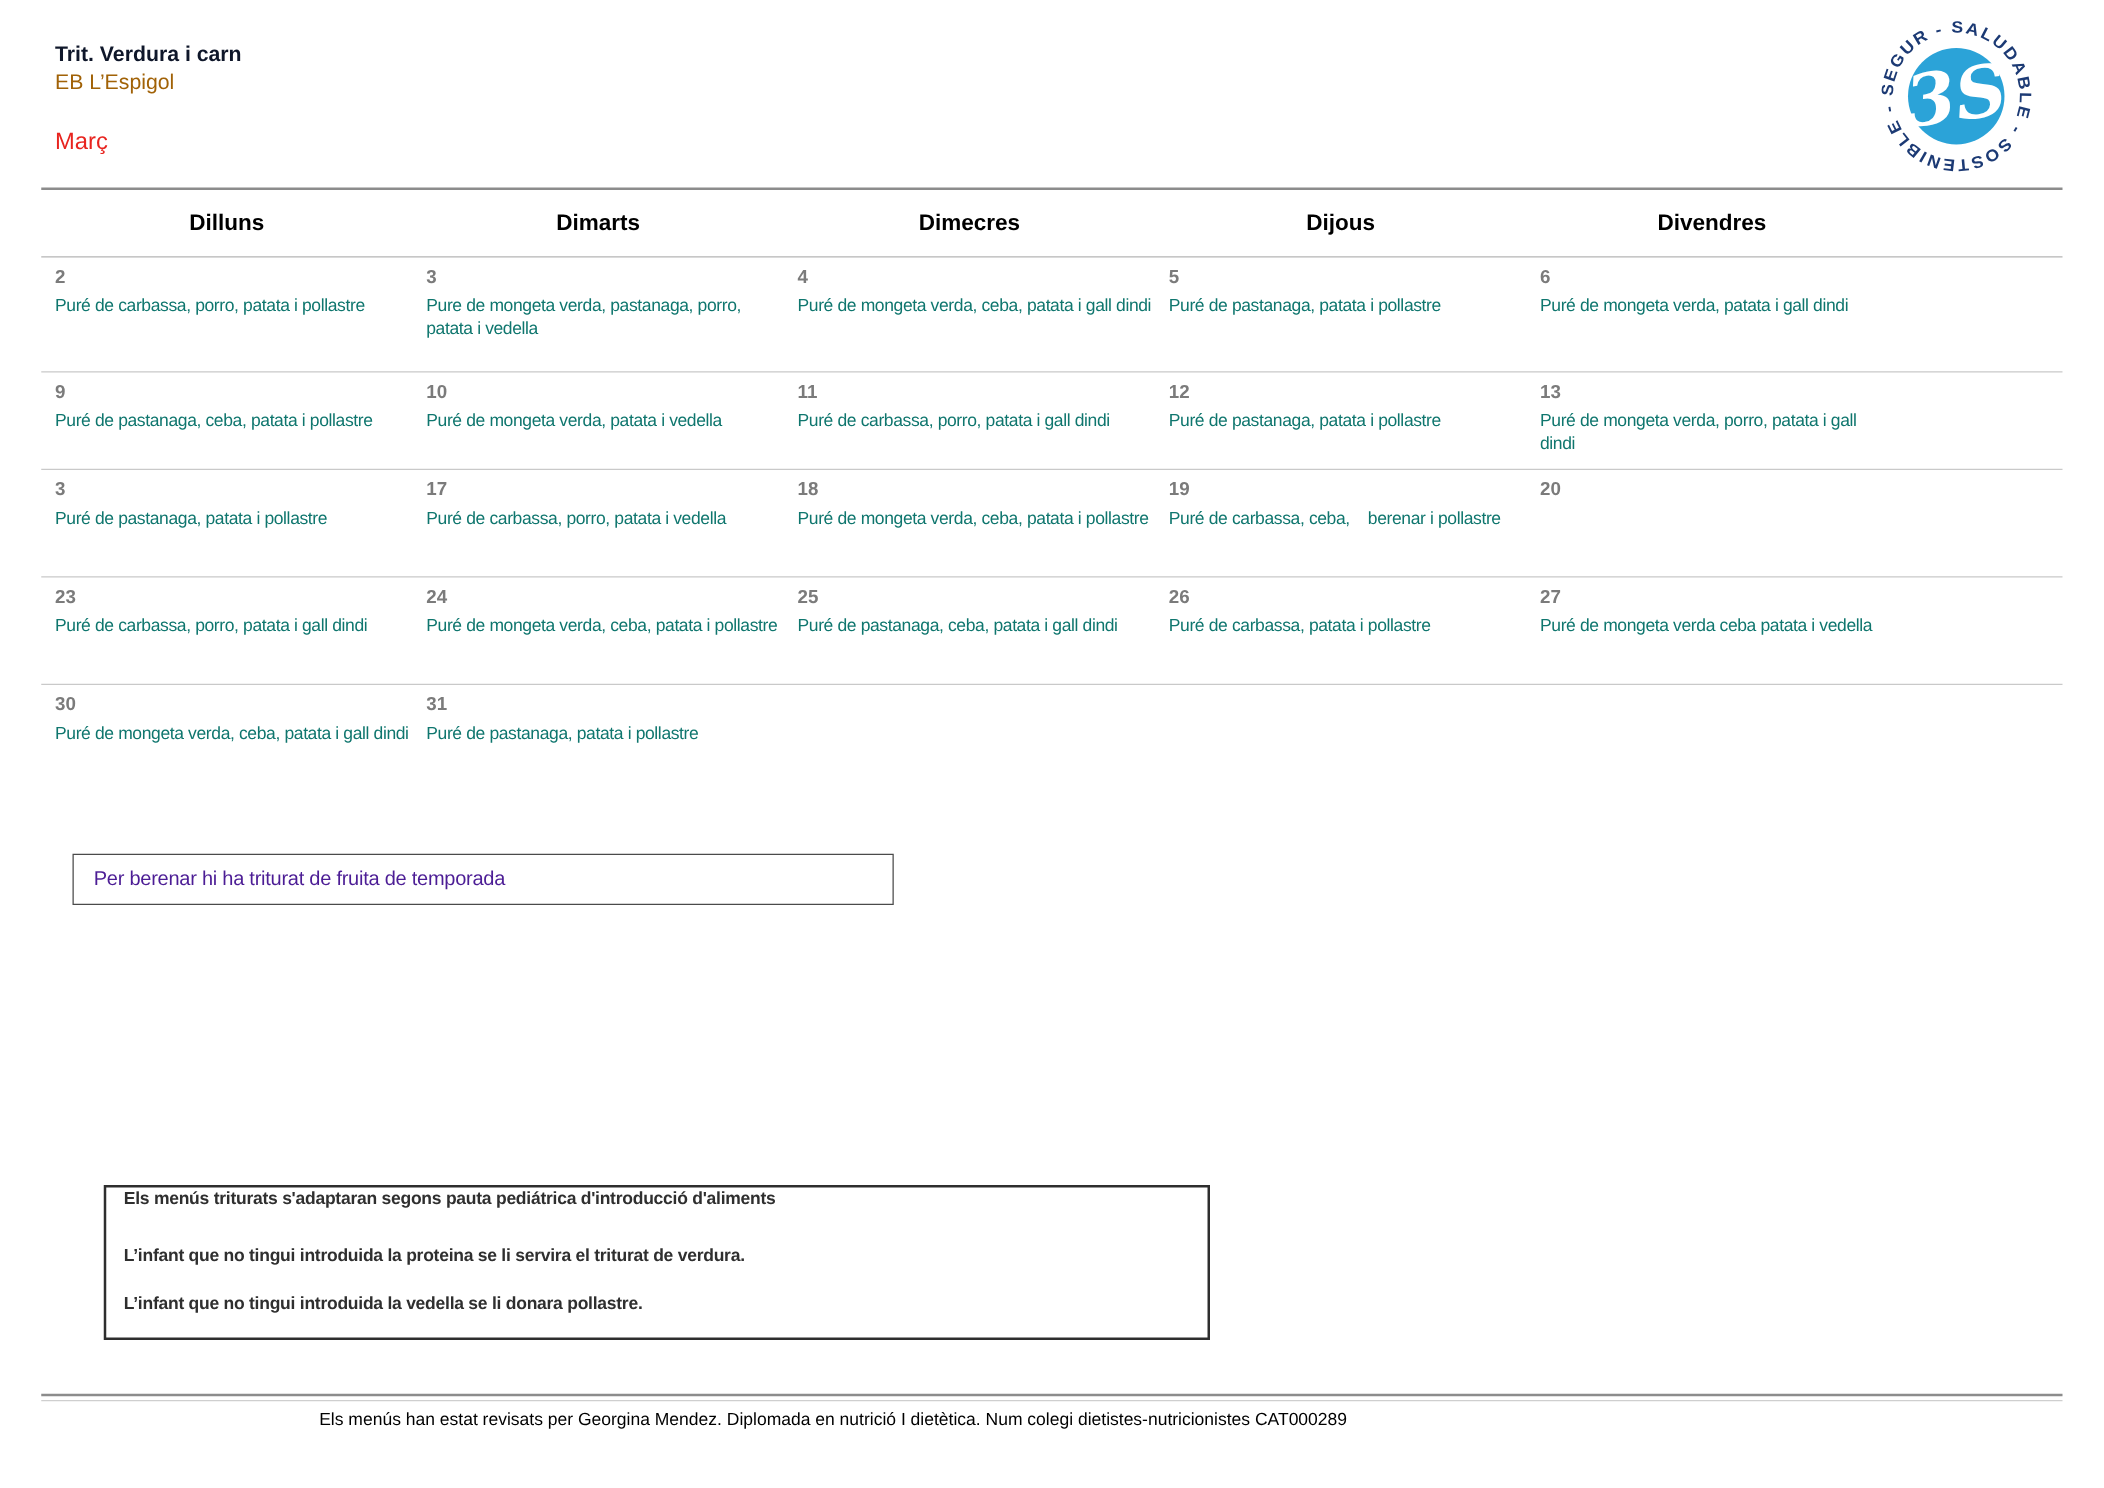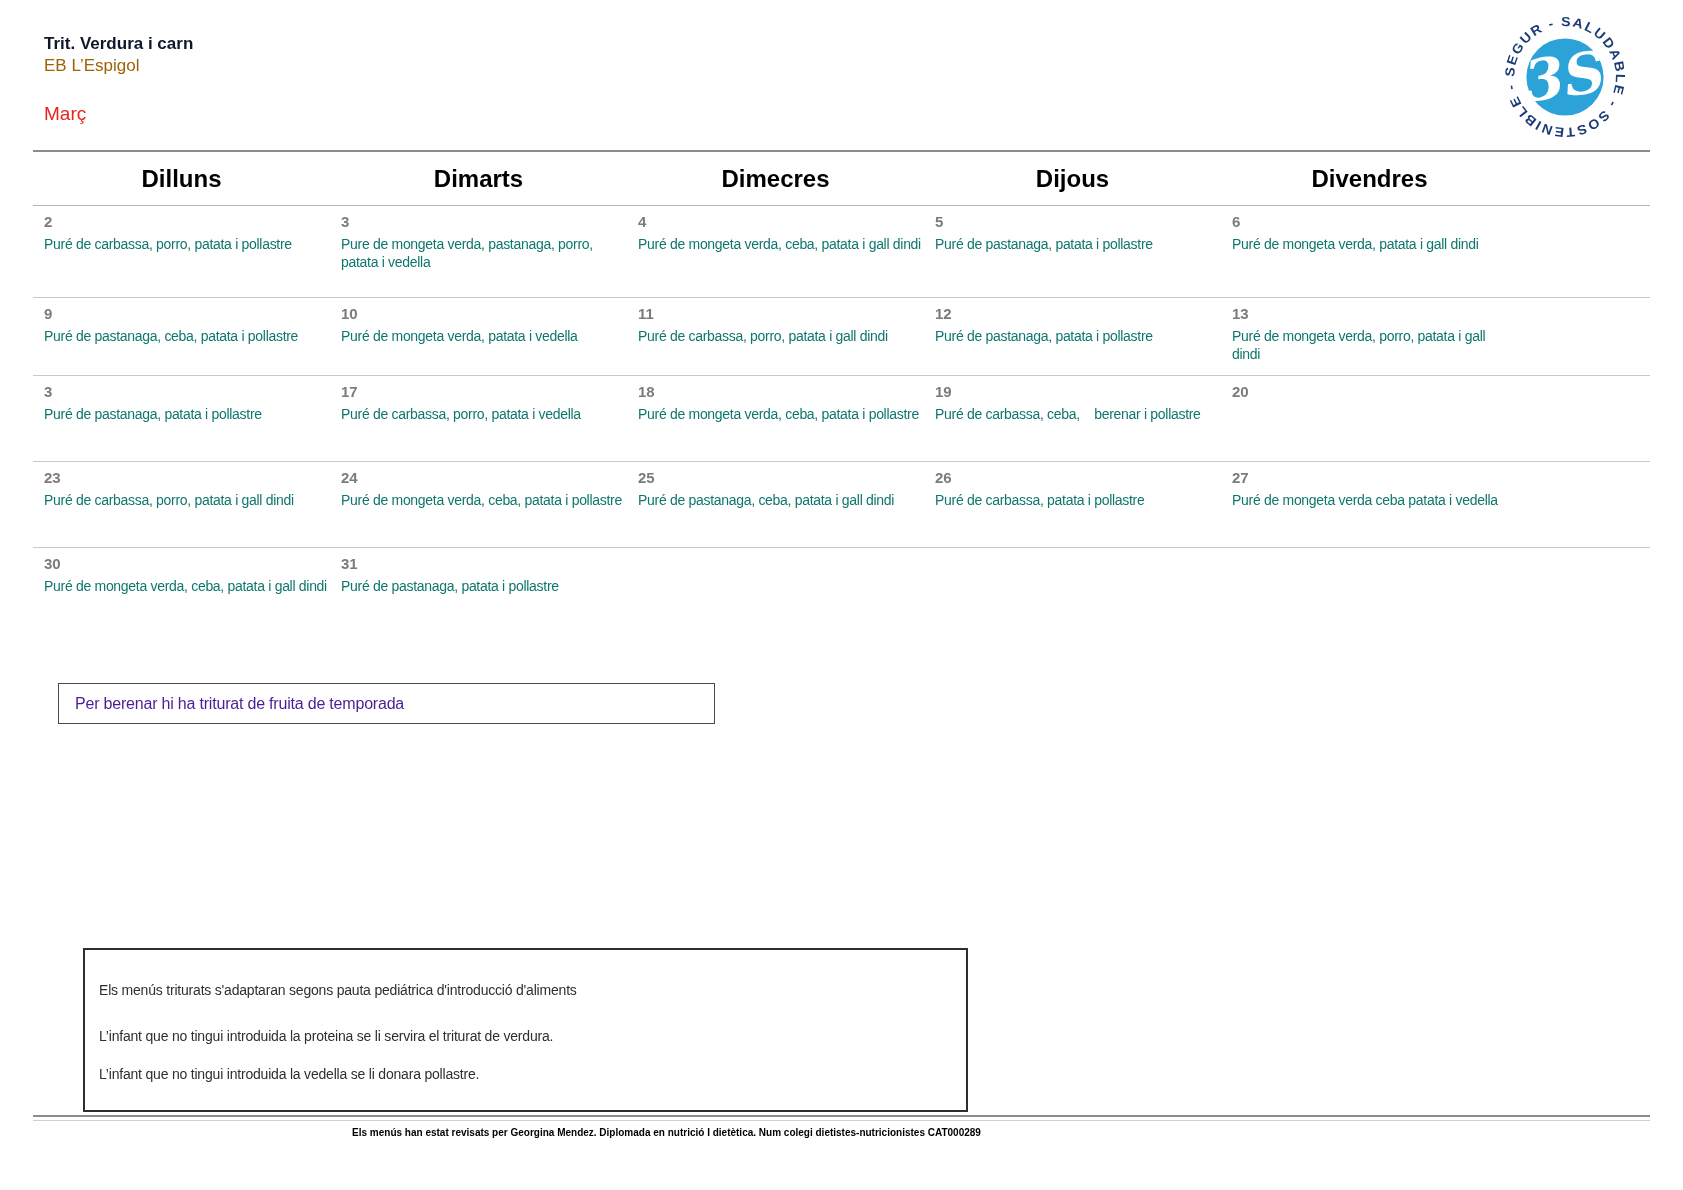--- a/index.html
+++ b/index.html
@@ -34,21 +34,21 @@
   
   .calendar{
     position:absolute;left:33px;top:150px;width:1617px;
     border-top:2px solid #8c8c8c;
   }
   .day-header-row{
     display:grid;grid-template-columns:repeat(5,297px);
     height:53px;border-bottom:1px solid #b5b5b5;
   }
   .day-header{
-    font-size:24px;font-weight:bold;color:#000;
+    font-size:18px;font-weight:bold;color:#000;
     text-align:center;line-height:53px;
   }
   .week{
     display:grid;grid-template-columns:repeat(5,297px);
     border-bottom:1px solid #c9c9c9;
     padding:6px 0 9px 0;
   }
   .week.last{border-bottom:none;}
   .w0{min-height:76px;} .w1{min-height:62px;} .w2{min-height:70px;}
   .w3{min-height:70px;} .w4{min-height:75px;}
@@ -66,38 +66,39 @@
   .snack-box{
     position:absolute;left:58px;top:683px;width:655px;height:39px;
     border:1px solid #4a4a4a;
   }
   .snack-text{
     font-size:16px;color:#4c1d95;letter-spacing:-0.2px;
     line-height:39px;padding-left:16px;
   }
   
   .notes-box{
-    position:absolute;left:83px;top:948px;width:885px;height:164px;
+    position:absolute;left:83px;top:948px;width:885px;height:124px;
     border:2px solid #2e2e2e;box-sizing:border-box;
-    padding:32px 14px 0 14px;
+    padding:0 14px 0 14px;
+    font-weight:bold;
   }
   .note-line{
     font-size:14px;color:#2f2f2f;letter-spacing:-0.2px;line-height:17px;
   }
   .note-line.n0{margin-bottom:29px;}
   .note-line.n1{margin-bottom:21px;}
   
   .footer-divider{
     position:absolute;left:33px;top:1115px;width:1617px;height:3px;
     border-top:2px solid #8c8c8c;border-bottom:1px solid #cfcfcf;
     box-sizing:content-box;
   }
   .footer-text{
     position:absolute;left:0;top:1127px;width:1333px;
-    text-align:center;font-size:10px;color:#000;font-weight:bold;
+    text-align:center;font-size:14px;color:#000;
   }
 </style>
 </head>
 <body>
 
 <div class="page">
 
   <div class="brand">
     <div class="brand-title">Trit. Verdura i carn</div>
     <div class="brand-subtitle">EB L’Espigol</div>

